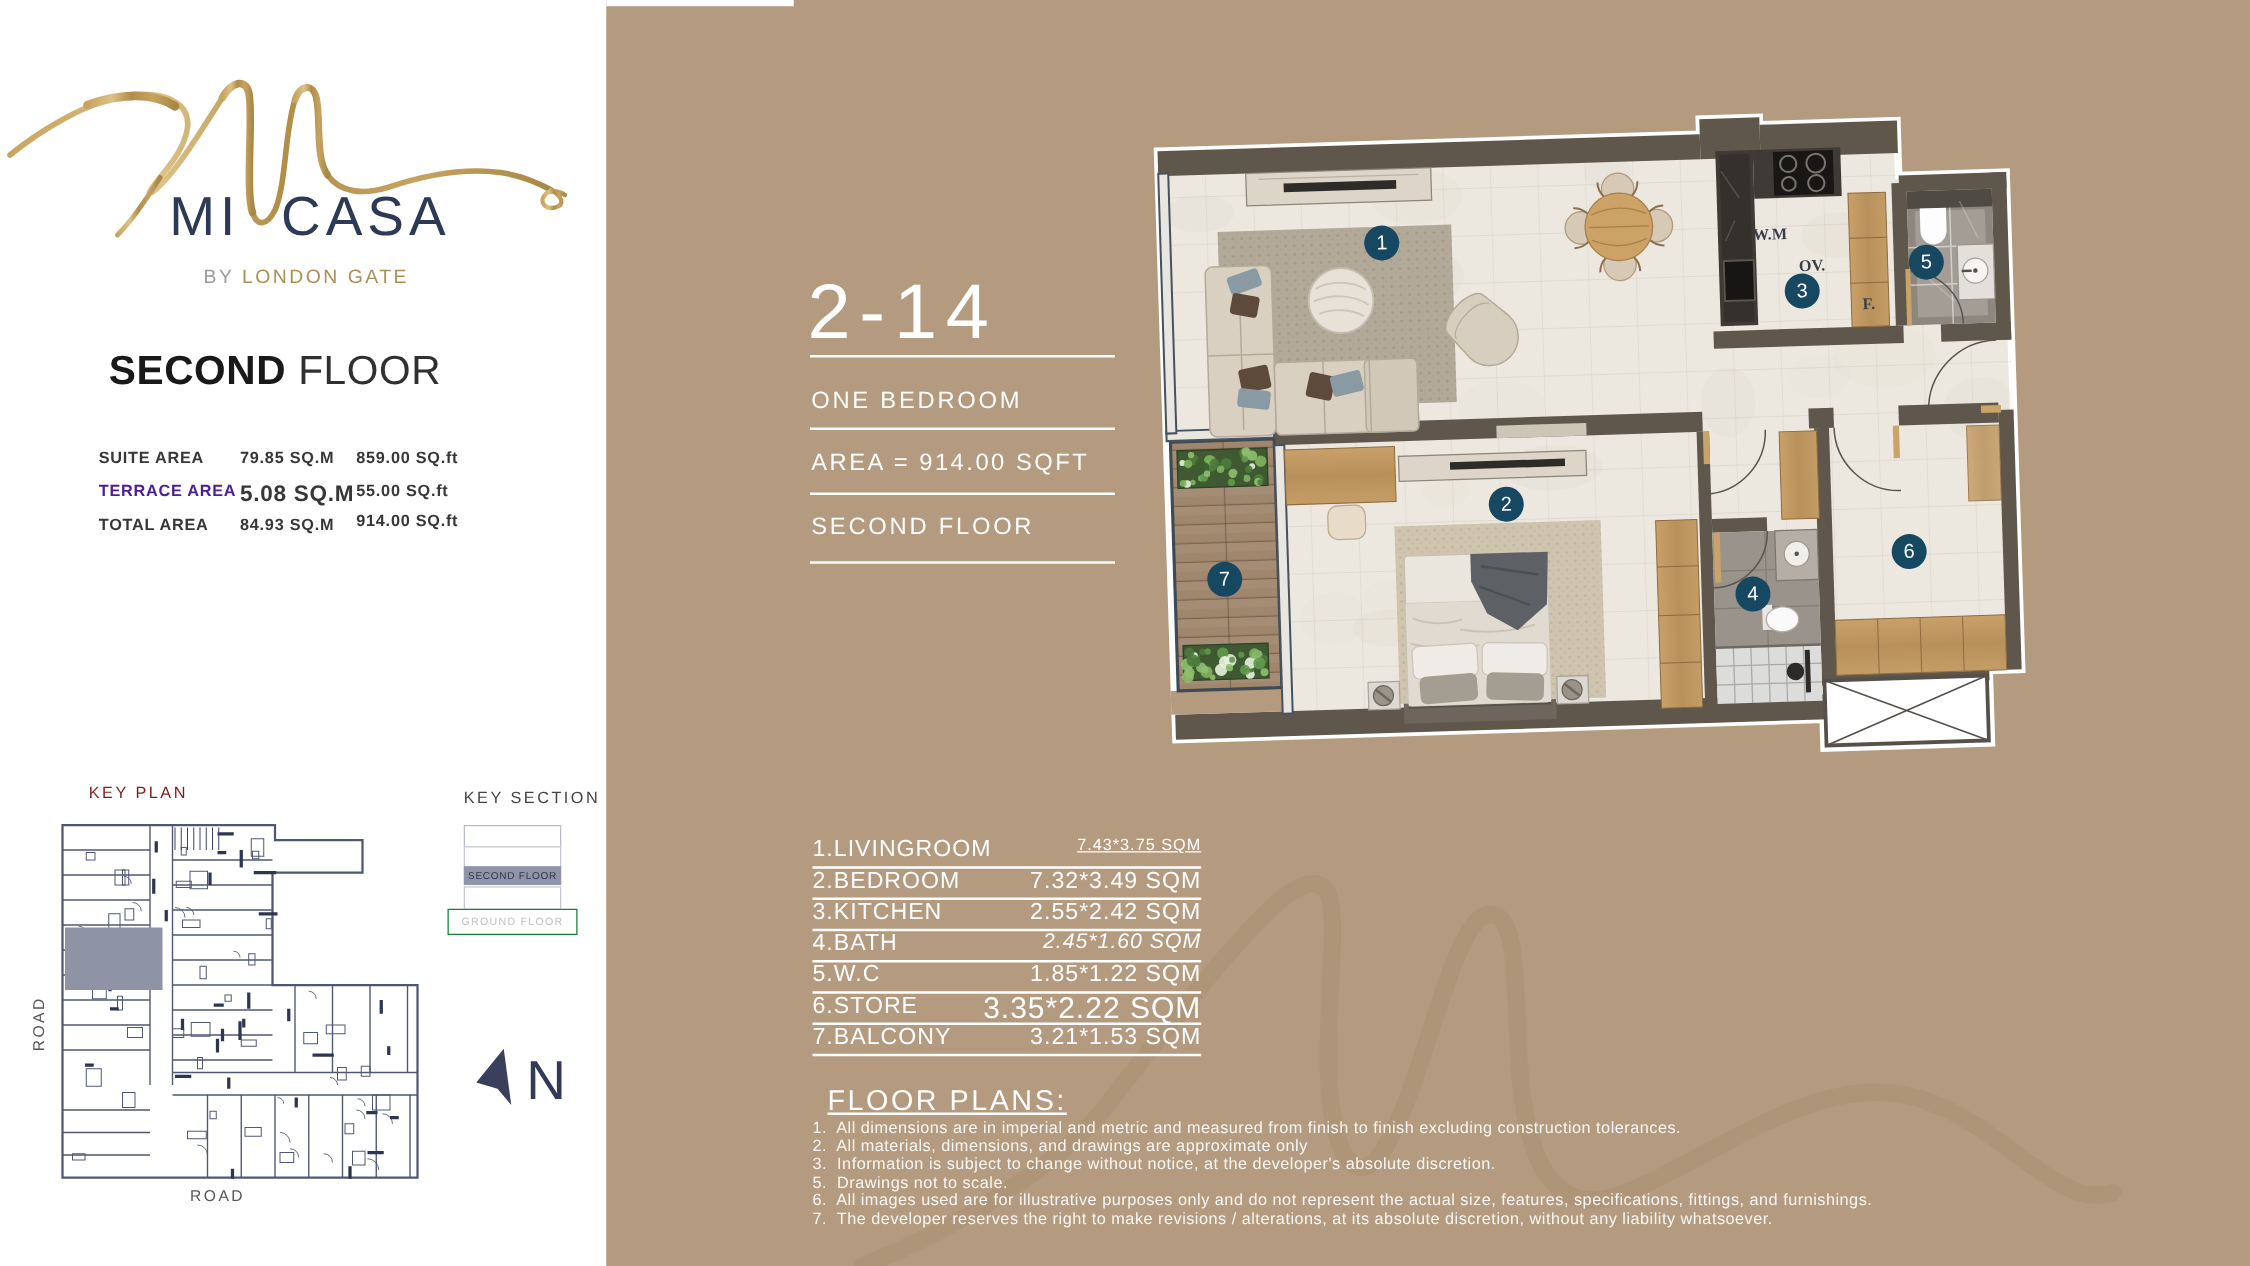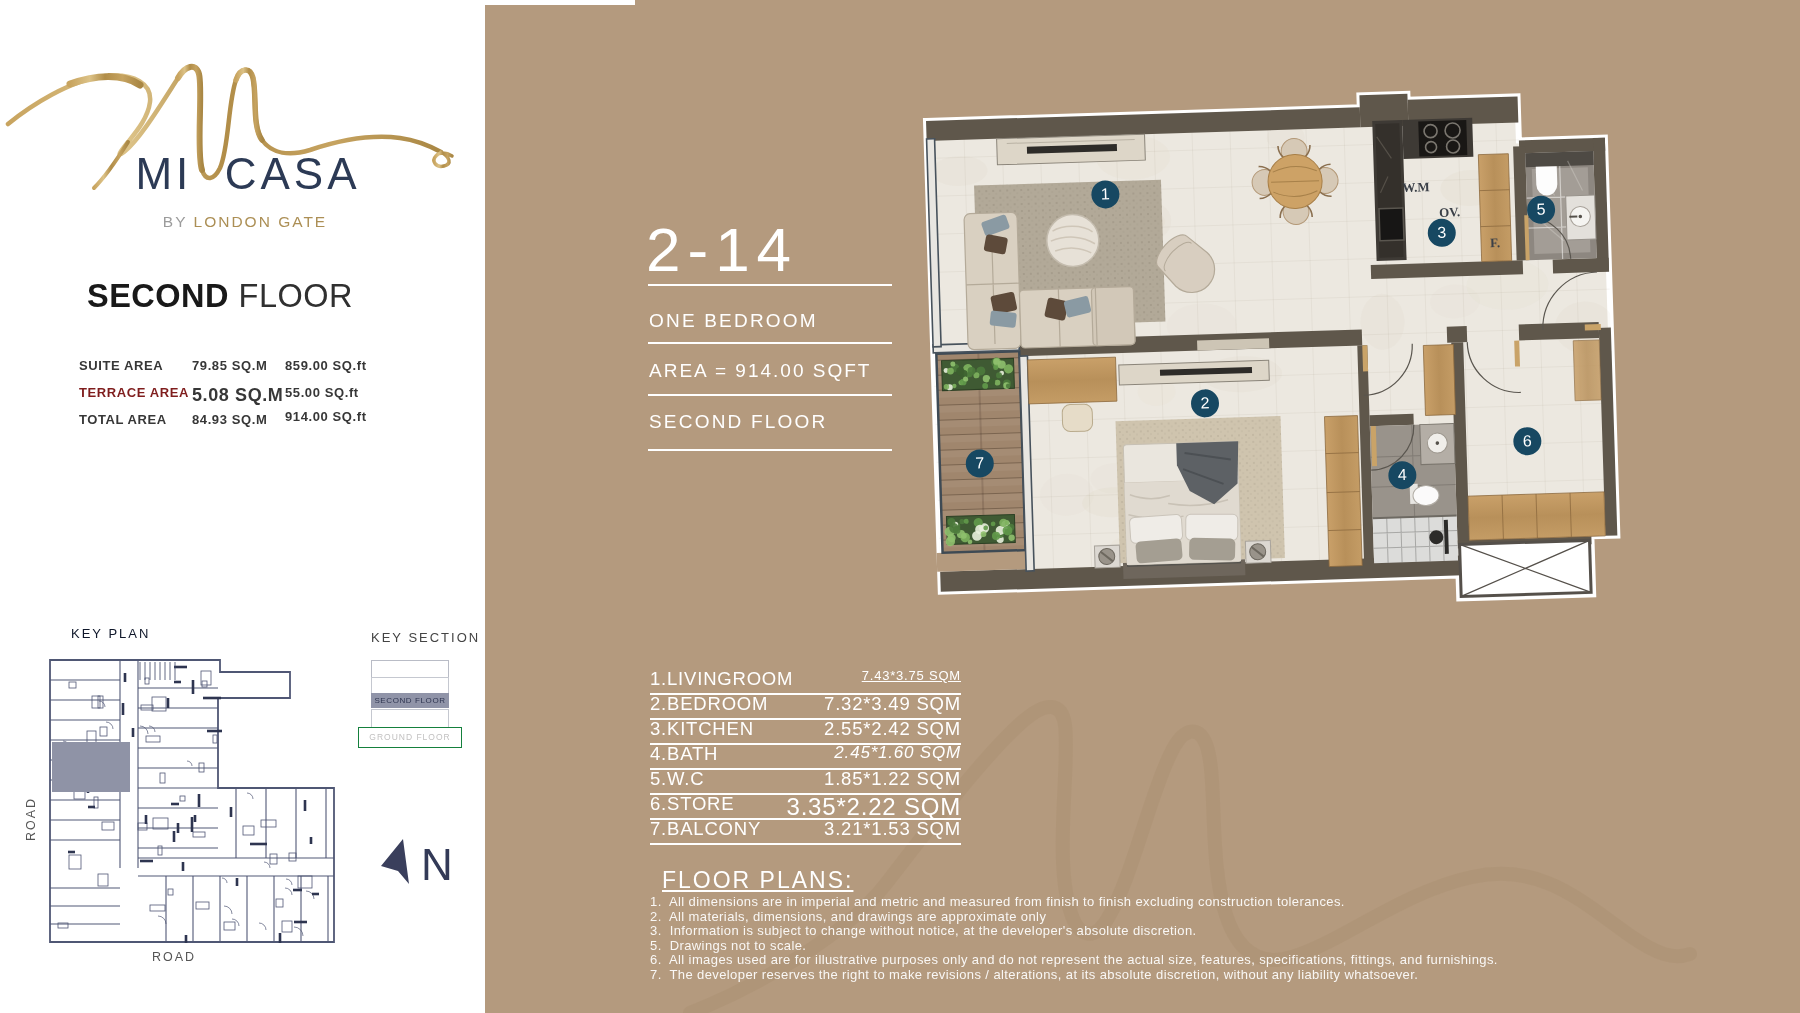--- a/index.html
+++ b/index.html
@@ -47,28 +47,28 @@
 
 <div class="abs" style="left:28px;top:149px;width:440px;text-align:center;font-size:44px;color:#2c3a55;letter-spacing:4px;font-weight:500;">MI&nbsp;&nbsp;CASA</div>
 
 <div class="abs" style="left:25px;top:213px;width:440px;text-align:center;font-size:15.5px;letter-spacing:2px;font-weight:500;"><span style="color:#9b9b9b;">BY </span><span style="color:#ac8f55;">LONDON GATE</span></div>
 
 <div class="abs" style="left:0;top:278px;width:440px;text-align:center;font-size:32.5px;color:#191919;letter-spacing:0.5px;"><span style="font-weight:600;">SECOND</span><span style="font-weight:300;color:#303030;"> FLOOR</span></div>
 
 <div class="abs" style="left:79px;top:358px;font-size:13px;letter-spacing:0.6px;color:#373737;font-weight:600;">SUITE AREA</div>
 <div class="abs" style="left:192px;top:358px;font-size:13px;letter-spacing:0.6px;color:#373737;font-weight:600;">79.85 SQ.M</div>
 <div class="abs" style="left:285px;top:358px;font-size:13px;letter-spacing:0.6px;color:#373737;font-weight:600;">859.00 SQ.ft</div>
-<div class="abs" style="left:79px;top:385px;font-size:13px;letter-spacing:0.6px;color:#7f1d1d;font-weight:600;">TERRACE AREA</div>
+<div class="abs" style="left:79px;top:385px;font-size:13px;letter-spacing:0.6px;color:#4c1d95;font-weight:600;">TERRACE AREA</div>
 <div class="abs" style="left:192px;top:385px;font-size:18px;letter-spacing:0.6px;color:#373737;font-weight:600;">5.08 SQ.M</div>
 <div class="abs" style="left:285px;top:385px;font-size:13px;letter-spacing:0.6px;color:#373737;font-weight:600;">55.00 SQ.ft</div>
 <div class="abs" style="left:79px;top:412px;font-size:13px;letter-spacing:0.6px;color:#373737;font-weight:600;">TOTAL AREA</div>
 <div class="abs" style="left:192px;top:412px;font-size:13px;letter-spacing:0.6px;color:#373737;font-weight:600;">84.93 SQ.M</div>
 <div class="abs" style="left:285px;top:409px;font-size:13px;letter-spacing:0.6px;color:#373737;font-weight:600;">914.00 SQ.ft</div>
 
-<div class="abs" style="left:71px;top:626px;font-size:13px;letter-spacing:2px;color:#0f172a;">KEY PLAN</div>
+<div class="abs" style="left:71px;top:626px;font-size:13px;letter-spacing:2px;color:#7f1d1d;">KEY PLAN</div>
 
 <div class="abs" style="left:371px;top:630px;font-size:13px;letter-spacing:2px;color:#444;">KEY SECTION</div>
 
 <div class="abs" style="left:371px;top:660px;width:76px;height:16px;background:#fff;border:1px solid #b9bcc6;"></div>
 
 <div class="abs" style="left:371px;top:677px;width:76px;height:15px;background:#fff;border:1px solid #c5c8d0;"></div>
 
 <div class="abs" style="left:371px;top:693px;width:78px;height:15px;background:#9094a8;color:#2e3550;font-size:8px;letter-spacing:0.6px;text-align:center;line-height:15px;">SECOND FLOOR</div>
 
 <div class="abs" style="left:371px;top:709px;width:76px;height:17px;background:#fff;border:1px solid #c5c8d0;"></div>

